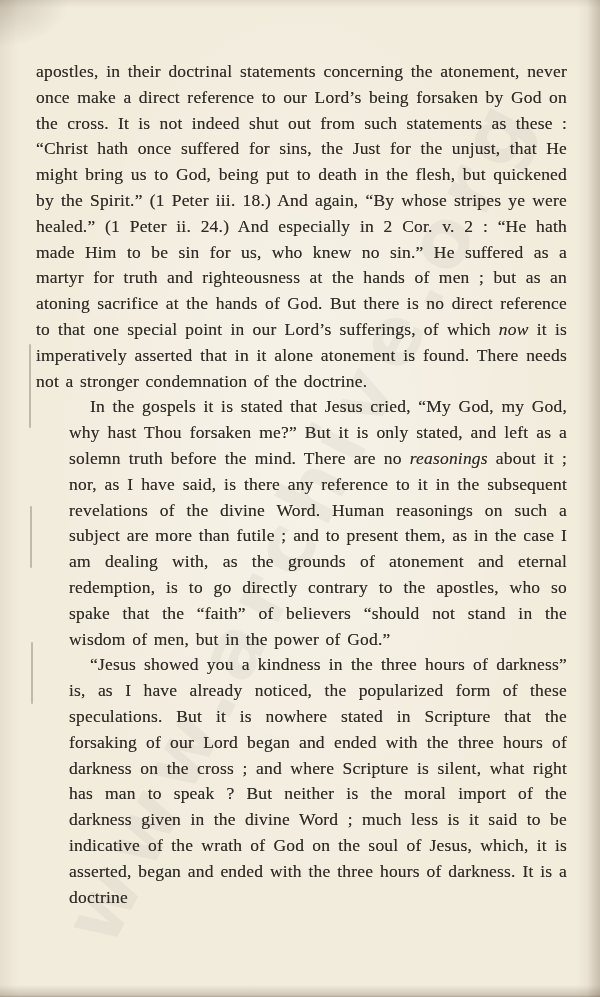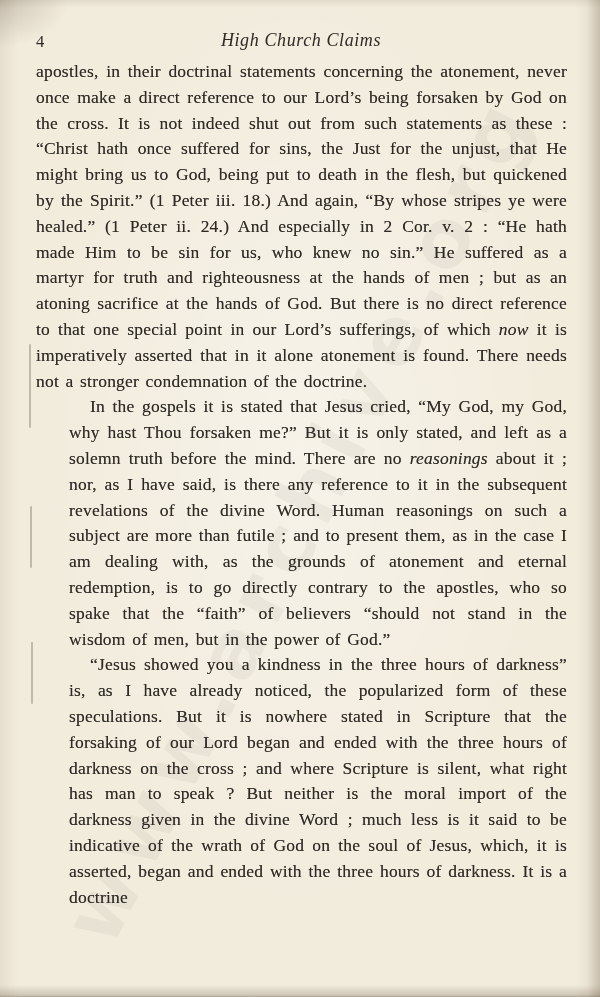--- a/index.html
+++ b/index.html
@@ -52,24 +52,20 @@
   .mm2{left:30px;top:506px;height:62px;}
   .mm3{left:31px;top:642px;height:62px;}
 </style>
 </head>
 <body>
 
 <div class="page">
 
   <div class="watermark">www.archive.org</div>
 
-  <div class="header">
-    <span class="page-number">4</span>
-    <div class="running-title">High Church Claims</div>
-  </div>
 
   <div class="text-block">
       <p class=""><span>apostles, in their doctrinal statements concerning the atonement, never once make a direct reference to our Lord’s being forsaken by God on the cross.  It is not indeed shut out from such statements as these&nbsp;: “Christ hath once suffered for sins, the Just for the unjust, that He might bring us to God, being put to death in the flesh, but quickened by the Spirit.”  (1 Peter iii. 18.)  And again, “By whose stripes ye were healed.”  (1 Peter ii. 24.)  And especially in 2 Cor. v. 2&nbsp;: “He hath made Him to be sin for us, who knew no sin.”  He suffered as a martyr for truth and righteousness at the hands of men&nbsp;; but as an atoning sacrifice at the hands of God.  But there is no direct reference to that one special point in our Lord’s sufferings, of which </span><em>now</em><span> it is imperatively asserted that in it alone atonement is found.  There needs not a stronger condemnation of the doctrine.</span></p>
       <p class="indent"><span>In the gospels it is stated that Jesus cried, “My God, my God, why hast Thou forsaken me?”  But it is only stated, and left as a solemn truth before the mind.  There are no </span><em>reasonings</em><span> about it&nbsp;; nor, as I have said, is there any reference to it in the subsequent revelations of the divine Word.  Human reasonings on such a subject are more than futile&nbsp;; and to present them, as in the case I am dealing with, as the grounds of atonement and eternal redemption, is to go directly contrary to the apostles, who so spake that the “faith” of believers “should not stand in the wisdom of men, but in the power of God.”</span></p>
       <p class="indent"><span>“Jesus showed you a kindness in the three hours of darkness” is, as I have already noticed, the popularized form of these speculations.  But it is nowhere stated in Scripture that the forsaking of our Lord began and ended with the three hours of darkness on the cross&nbsp;; and where Scripture is silent, what right has man to speak&nbsp;?  But neither is the moral import of the darkness given in the divine Word&nbsp;; much less is it said to be indicative of the wrath of God on the soul of Jesus, which, it is asserted, began and ended with the three hours of darkness.  It is a doctrine</span></p>
     </div>
 
   <div class="margin-mark mm1"></div>
   <div class="margin-mark mm2"></div>
   <div class="margin-mark mm3"></div>

